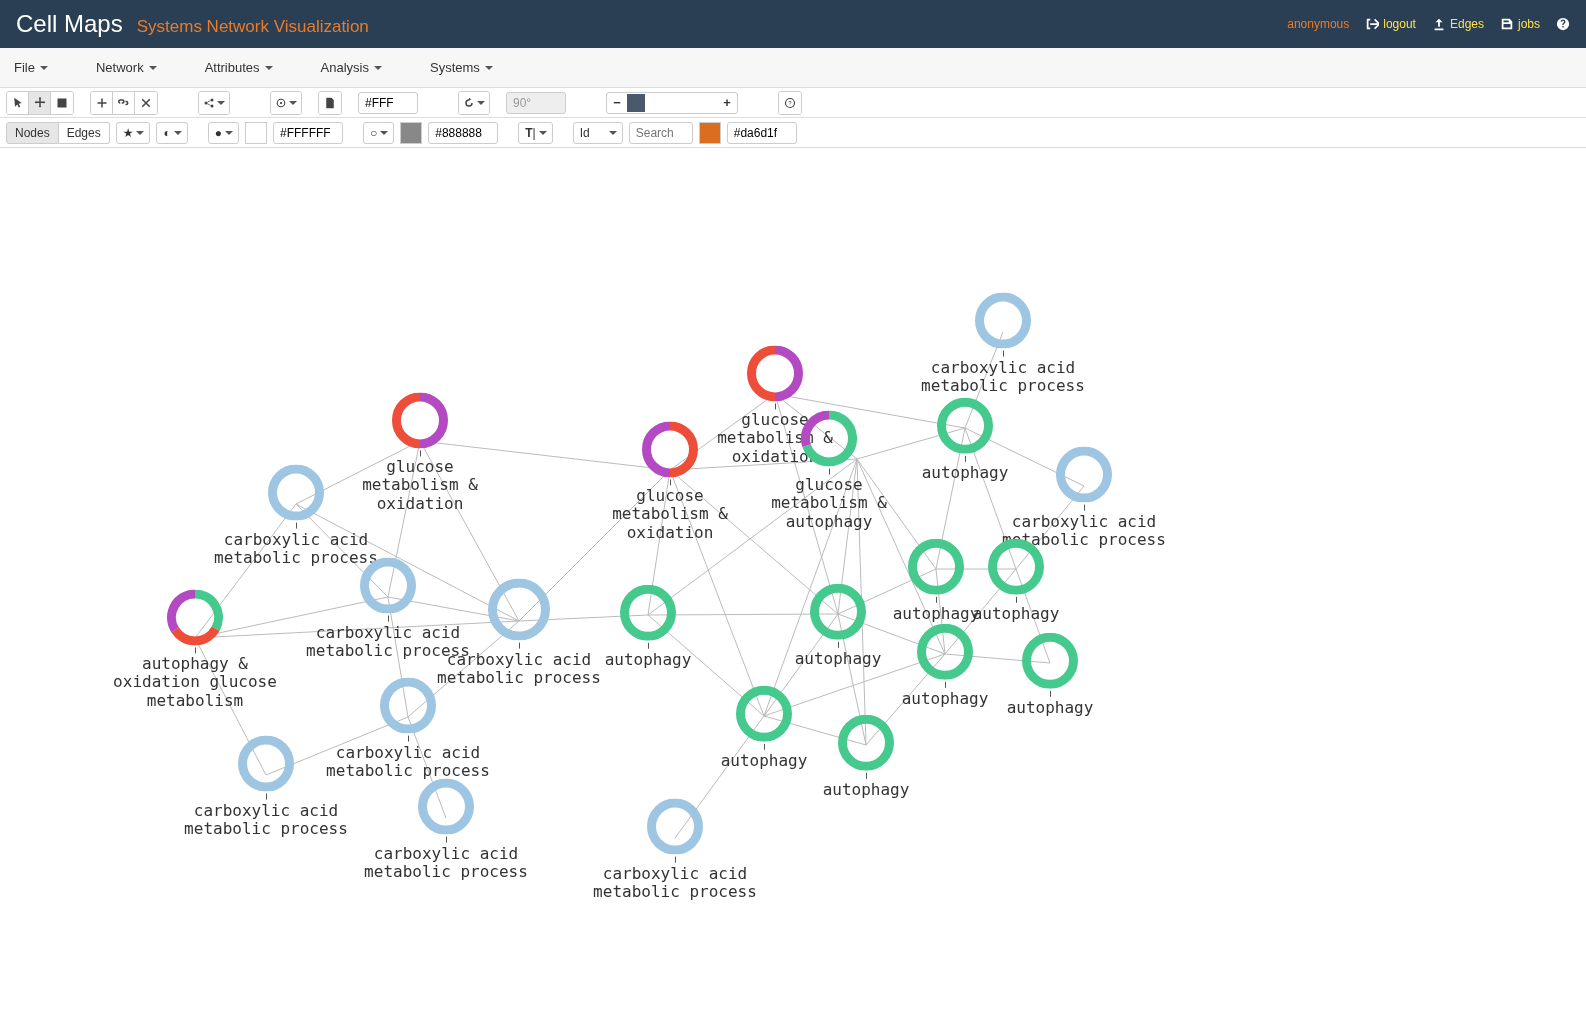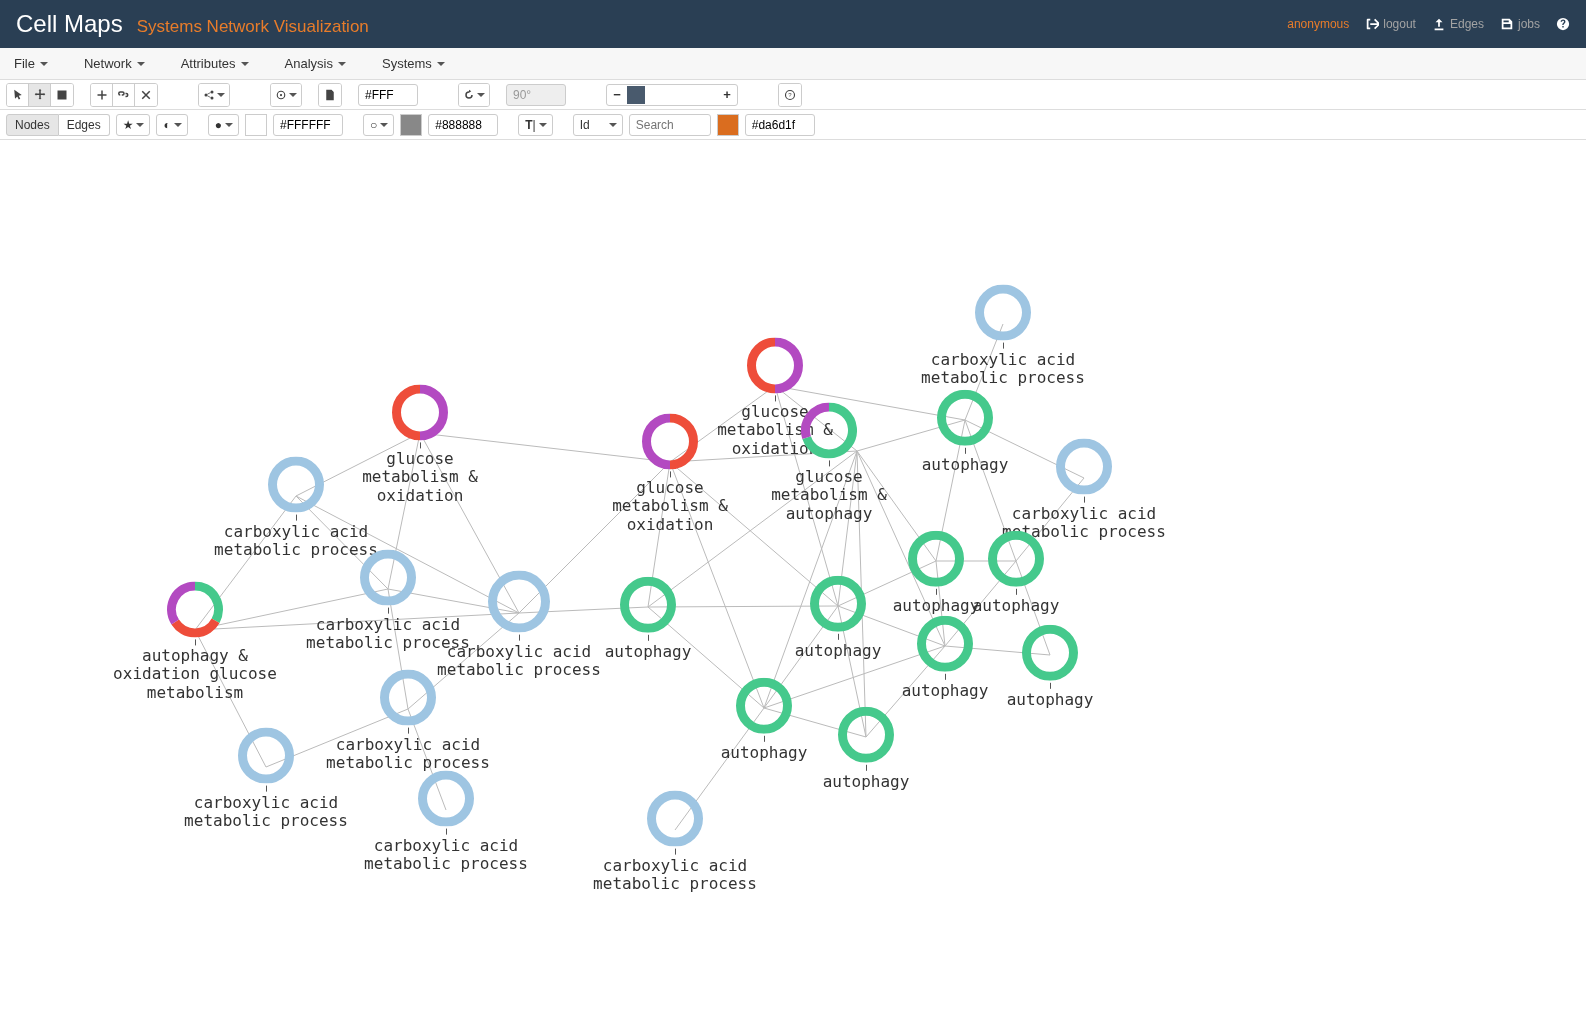--- a/index.html
+++ b/index.html
@@ -3,23 +3,23 @@
 <meta charset="utf-8">
 <style>
   * { box-sizing: border-box; margin: 0; padding: 0; }
   body { font-family: "Helvetica Neue", Helvetica, Arial, sans-serif; font-size: 13px; color: #333; background: #fff; width: 1586px; }
   .header { background: #2a3f54; color: #fff; height: 48px; display: flex; align-items: center; padding: 0 16px; justify-content: space-between; }
   .header-left { display: flex; align-items: baseline; gap: 14px; }
   .brand { font-size: 24px; font-weight: 300; color: #fff; }
   .subtitle { font-size: 17px; color: #e87c2a; font-weight: 500; }
   .header-right { display: flex; align-items: center; gap: 16px; font-size: 12px; }
   .header-right .user { color: #e87c2a; }
-  .header-right .hlink { color: #a3a3a3; cursor: pointer; display: flex; align-items: center; gap: 4px; }
+  .header-right .hlink { color: #fde047; cursor: pointer; display: flex; align-items: center; gap: 4px; }
   .header-right svg { width: 14px; height: 14px; fill: #fff; }
-  .menubar { background: #f7f7f7; border-bottom: 1px solid #ddd; height: 32px; display: flex; align-items: center; padding: 0 8px; gap: 24px; }
+  .menubar { background: #f7f7f7; border-bottom: 1px solid #ddd; height: 40px; display: flex; align-items: center; padding: 0 8px; gap: 36px; }
   .menubar .menu-item { cursor: pointer; padding: 4px 6px; display: flex; align-items: center; gap: 3px; font-size: 13px; }
   .caret { display: inline-block; width: 0; height: 0; border-left: 4px solid transparent; border-right: 4px solid transparent; border-top: 4px solid #555; margin-left: 2px; }
   .toolbar { height: 30px; border-bottom: 1px solid #ddd; display: flex; align-items: center; padding: 2px 6px; gap: 16px; background: #fff; }
   .btn-grp { display: inline-flex; border: 1px solid #ccc; border-radius: 3px; overflow: hidden; }
   .btn { width: 22px; height: 22px; display: flex; align-items: center; justify-content: center; border-right: 1px solid #ccc; cursor: pointer; background: #fff; font-size: 11px; }
   .btn.active { background: #e6e6e6; }
   .btn:last-child { border-right: none; }
   .btn svg { width: 12px; height: 12px; fill: #444; }
   .txt-in { height: 22px; border: 1px solid #ccc; border-radius: 3px; padding: 0 6px; font-size: 12px; background: #fff; }
   .txt-in.small { width: 60px; }
@@ -213,21 +213,21 @@
   <div class="select-mock" style="min-width:30px;">○<span class="caret"></span></div>
   <div class="swatch" style="background:#888888;"></div>
   <input class="txt-in med" value="#888888" style="">
   <div class="sep"></div>
   <div class="select-mock" style="min-width:30px;"><b>T</b>|<span class="caret"></span></div>
   <div class="sep"></div>
   <div class="select-mock" style="min-width:50px;text-align:right;">
       <span>Id</span>
       <span class="caret"></span>
     </div>
-  <input class="txt-in" style="width: 82px;" placeholder="Search">
+  <input class="txt-in" style="width: 64px;" placeholder="Search">
   <div class="swatch" style="background:#da6d1f;"></div>
   <input class="txt-in med" value="#da6d1f" style="">
 </div>
 
 <div class="canvas">
   <svg class="edges">
       <line x1="775" y1="246" x2="965" y2="280"></line>
       <line x1="775" y1="246" x2="857" y2="311"></line>
       <line x1="775" y1="246" x2="670" y2="322"></line>
       <line x1="775" y1="246" x2="838" y2="466"></line>

